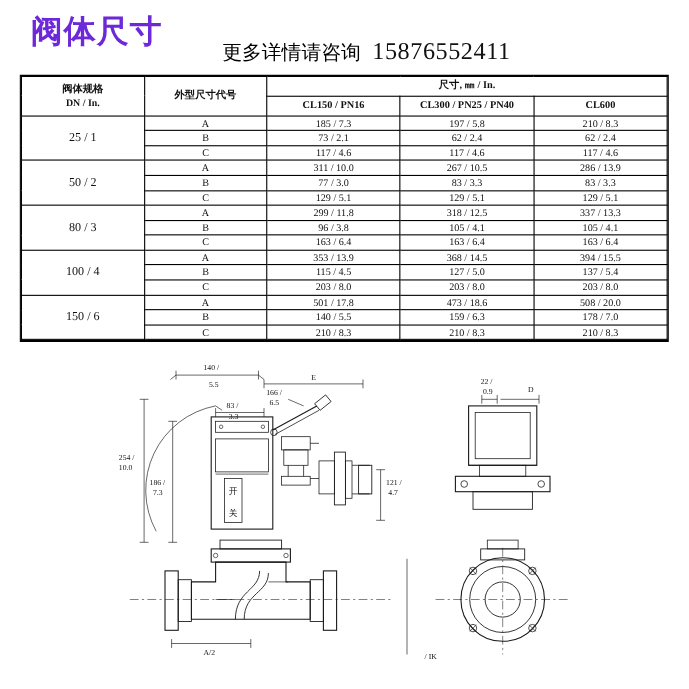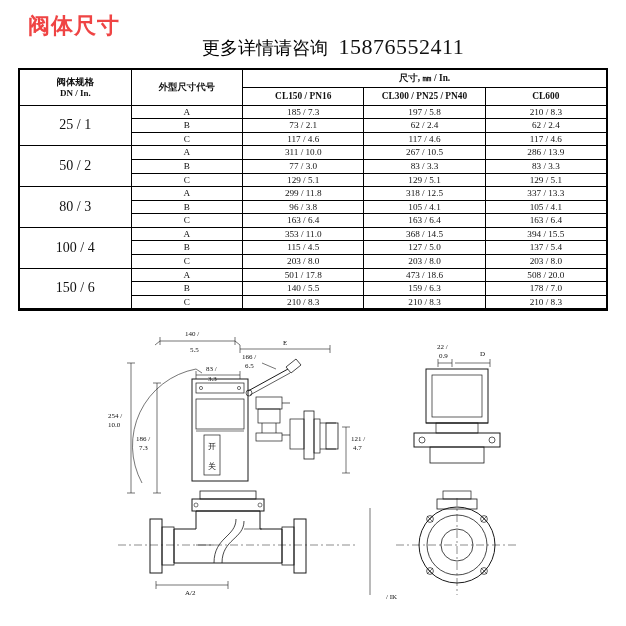--- a/index.html
+++ b/index.html
@@ -25,23 +25,23 @@
   
   .header {
     position: relative;
     padding: 14px 0 4px 28px;
     height: 62px;
     box-sizing: border-box;
   }
   .title {
     font-family: Liberation Sans, sans-serif;
     font-weight: bold;
-    font-size: 22px;
+    font-size: 29px;
     letter-spacing: 1px;
-    color: #ef4444;
+    color: #6d28d9;
     display: inline-block;
     line-height: 1.1;
   }
   .contact {
     position: absolute;
     left: 202px;
     top: 34px;
     white-space: nowrap;
   }
   .contact-text {
@@ -85,21 +85,21 @@
   }
   table.spec th {
     font-weight: bold;
     font-size: 9.4px;
     padding: 3px 2px;
   }
   .col-dn { width: 19%; }
   .col-code { width: 19%; }
   .col-sz { width: 20.66%; }
   .hdr-dn2 { font-size: 9px; }
-  .grp-label { font-weight: normal; font-size: 14px; }
+  .grp-label { font-weight: normal; font-size: 11px; }
   .row-sep-top td { border-top: 1px solid #000; }
   .sizes-hdr { font-weight: bold; }
 
   
   .drawing {
     position: relative;
     margin: 12px 0 0 0;
     height: 330px;
   }
   .drawing svg {
@@ -208,21 +208,21 @@
         <tr>
           <td>C</td>
           <td>163  /  6.4</td>
           <td>163  /  6.4</td>
           <td>163  /  6.4</td>
         </tr>
 
         <tr class="row-sep-top">
           <td rowspan="3" class="grp-label">100  /  4</td>
           <td>A</td>
-          <td>353  /  11.0</td>
+          <td>353  /  13.9</td>
           <td>368  /  14.5</td>
           <td>394  /  15.5</td>
         </tr>
         <tr>
           <td>B</td>
           <td>115  /  4.5</td>
           <td>127  /  5.0</td>
           <td>137  /  5.4</td>
         </tr>
         <tr>

